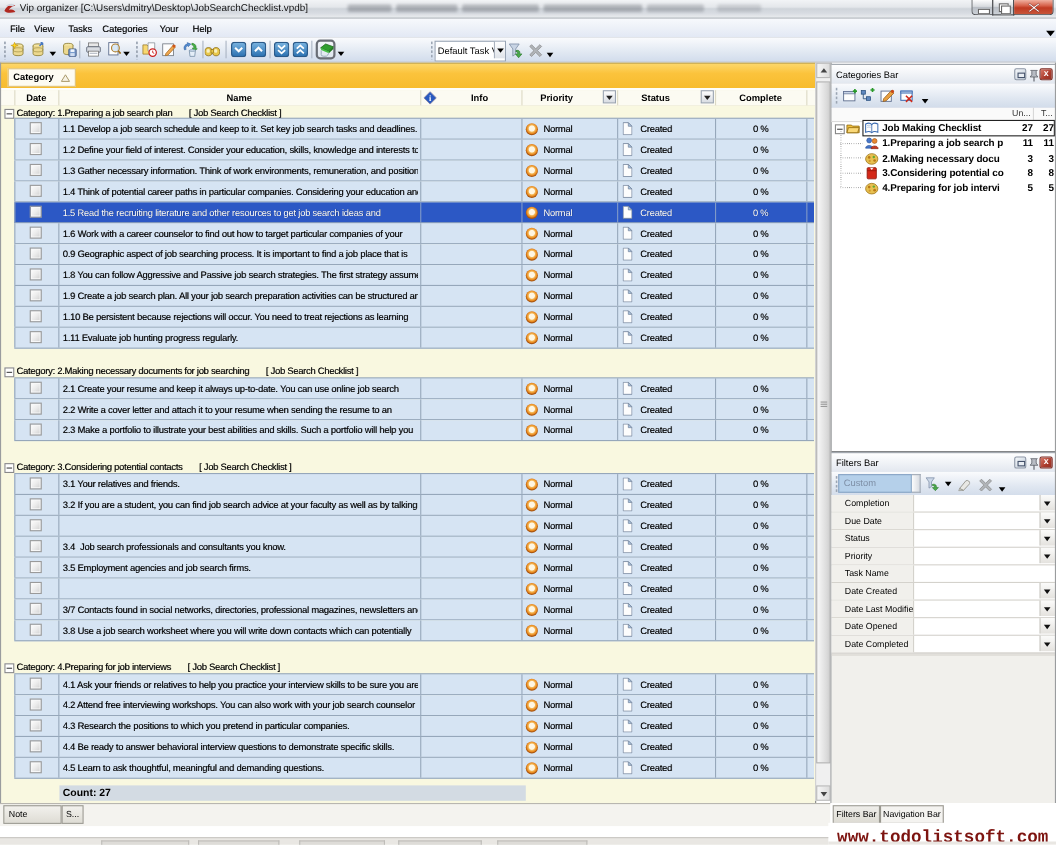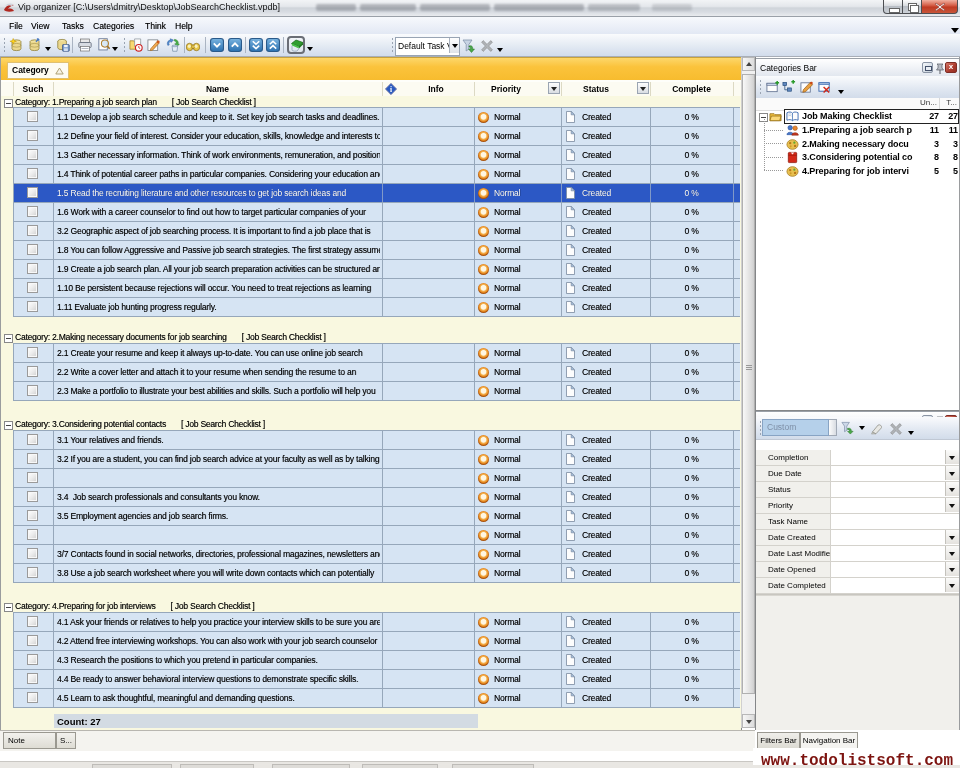--- a/index.html
+++ b/index.html
@@ -132,21 +132,21 @@
         <svg style="position:absolute;left:12px;top:2px" width="12" height="10" viewBox="0 0 12 10">
           <path d="M2 1 L6 4 L10 1 L11 2 L7 5 L11 8 L10 9 L6 6 L2 9 L1 8 L5 5 L1 2 Z" fill="#fff" stroke="#803028" stroke-width="0.6"></path>
         </svg>
       </div>
   </div>
   <div class="abs" id="menu">
     <span style="left:9px">File</span>
       <span style="left:31px">View</span>
       <span style="left:62px">Tasks</span>
       <span style="left:93px">Categories</span>
-      <span style="left:145px">Think</span>
+      <span style="left:145px">Your</span>
       <span style="left:175px">Help</span>
     <div class="caret" style="position:absolute;left:951px;top:11px;border-left-width:4px;border-right-width:4px;border-top-width:5px"></div>
   </div>
   <div class="abs" id="tbar">
     <div class="grip" style="left:3px;top:3px;height:17px"></div>
     <svg class="ticon" style="left:9px" width="14" height="15" viewBox="0 0 14 15">
         <ellipse cx="7.5" cy="4" rx="4.8" ry="2" fill="#f4e6a6" stroke="#8a7a30" stroke-width="0.8"></ellipse>
         <path d="M2.7 4 V11.5 A4.8 2 0 0 0 12.3 11.5 V4" fill="#ecd88e" stroke="#8a7a30" stroke-width="0.8"></path>
         <ellipse cx="7.5" cy="7.8" rx="4.8" ry="2" fill="none" stroke="#9a8a40" stroke-width="0.6"></ellipse>
         <path d="M0.5 3.5 L3 2.8 L4 0.5 L5 2.8 L7.5 3.5 L5 4.2 L4 6.5 L3 4.2 Z" fill="#ffd820" stroke="#c09000" stroke-width="0.5"></path>
@@ -254,21 +254,21 @@
       </span>
     </div>
   <div class="abs" id="grid">
 <div class="abs" id="band">
         <div class="abs" id="catbox">Category<svg style="position:absolute;right:4px;top:4px" width="9" height="8" viewBox="0 0 9 8">
             <path d="M4.5 1 L8.2 7 L0.8 7 Z" fill="#f6f2e4" stroke="#a89868" stroke-width="0.9"></path>
           </svg></div>
       </div>
 <div class="abs" style="left:0;top:23px;width:741px;height:2px;background:#fefefa"></div>
 <div class="abs" id="hdr">
-<span style="left:13px;width:40px;text-align:center">Such</span>
+<span style="left:13px;width:40px;text-align:center">Date</span>
 <span style="left:53px;width:329px;text-align:center">Name</span>
 <svg style="position:absolute;left:385px;top:1px" width="12" height="12" viewBox="0 0 12 12">
           <rect x="2" y="2" width="8" height="8" transform="rotate(45 6 6)" fill="#2a5ac0" stroke="#88a" stroke-width="0.8"></rect>
           <text x="6" y="8.6" font-size="7.5" font-weight="bold" fill="#fff" text-anchor="middle" font-family="Liberation Serif">i</text>
         </svg>
 <span style="left:398px;width:76px;text-align:center">Info</span>
 <span style="left:474px;width:64px;text-align:center">Priority</span>
         <span class="hbtn" style="left:548px"></span>
 <span style="left:561px;width:70px;text-align:center">Status</span>
         <span class="hbtn" style="left:637px"></span>
@@ -345,21 +345,21 @@
         <span class="pt">Normal</span>
         <svg class="pg" viewBox="0 0 9 12">
           <path d="M0.5 0.5 H5.2 L8.5 3.8 V11.5 H0.5 Z" fill="#fdfdfd" stroke="#7a8aa0" stroke-width="0.8"></path>
           <path d="M5.2 0.5 L5.2 3.8 L8.5 3.8 Z" fill="#a8c4e2" stroke="#7a8aa0" stroke-width="0.7"></path>
         </svg>
         <span class="st">Created</span>
         <span class="cp">0 %</span>
       </div>
 <div class="r" style="top:165px">
         <span class="cb"></span>
-        <span class="nm">3.2 Geographic aspect of job searching process. It is important to find a job place that is</span>
+        <span class="nm">0.9 Geographic aspect of job searching process. It is important to find a job place that is</span>
         <span class="ball"></span>
         <span class="pt">Normal</span>
         <svg class="pg" viewBox="0 0 9 12">
           <path d="M0.5 0.5 H5.2 L8.5 3.8 V11.5 H0.5 Z" fill="#fdfdfd" stroke="#7a8aa0" stroke-width="0.8"></path>
           <path d="M5.2 0.5 L5.2 3.8 L8.5 3.8 Z" fill="#a8c4e2" stroke="#7a8aa0" stroke-width="0.7"></path>
         </svg>
         <span class="st">Created</span>
         <span class="cp">0 %</span>
       </div>
 <div class="r" style="top:184px">
@@ -754,21 +754,21 @@
         <span class="pt1">Filters Bar</span>
         <span class="pbtn1" style="left:166px"></span>
         <span style="position:absolute;left:180px;top:2px">
           <svg class="ppin" viewBox="0 0 8 12">
             <path d="M1 1 L7 1 L6 2 L6 5 L7.5 7 L0.5 7 L2 5 L2 2 Z" fill="#b8bcc4" stroke="#585c64" stroke-width="0.7"></path>
             <line x1="4" y1="7" x2="4" y2="11" stroke="#585c64" stroke-width="1"></line>
           </svg>
         </span>
         <span class="pclose" style="left:189px">x</span>
       </div>
-<div class="ptool" style="top:360px">
+<div class="ptool" style="top:372px">
 <div class="grip" style="left:3px;top:3px;height:16px"></div>
 <div style="position:absolute;left:6px;top:2px;width:67px;height:17px;background:#b5d0ea;border:1px solid #88a4c4;box-sizing:border-box;font-size:8.5px;color:#7e8fa6;line-height:15px">
           <span style="position:absolute;left:4px">Custom</span>
         </div>
 <div style="position:absolute;left:73px;top:2px;width:8px;height:17px;background:linear-gradient(90deg,#fcfcfc,#d8dce2);border:1px solid #a0a8b4;border-left:none;box-sizing:border-box"></div>
 <svg class="ticon" style="left:85px;top:4px" width="15" height="14" viewBox="0 0 15 14">
           <path d="M1 1 L9 1 L6.2 5 L6.2 9.5 L3.8 11 L3.8 5 Z" fill="#ccd8e8" stroke="#8494ac" stroke-width="0.8"></path>
           <path d="M7 7.5 C10 6.5 11.5 8.5 11 10.5 L13 10.5 L10 13.5 L7 10.5 L9 10.5 C9.3 9.3 9 8.5 7 8.5 Z" fill="#4aa84a" stroke="#207020" stroke-width="0.5"></path>
         </svg>
 <div class="caret" style="left:103px;top:9px"></div>

